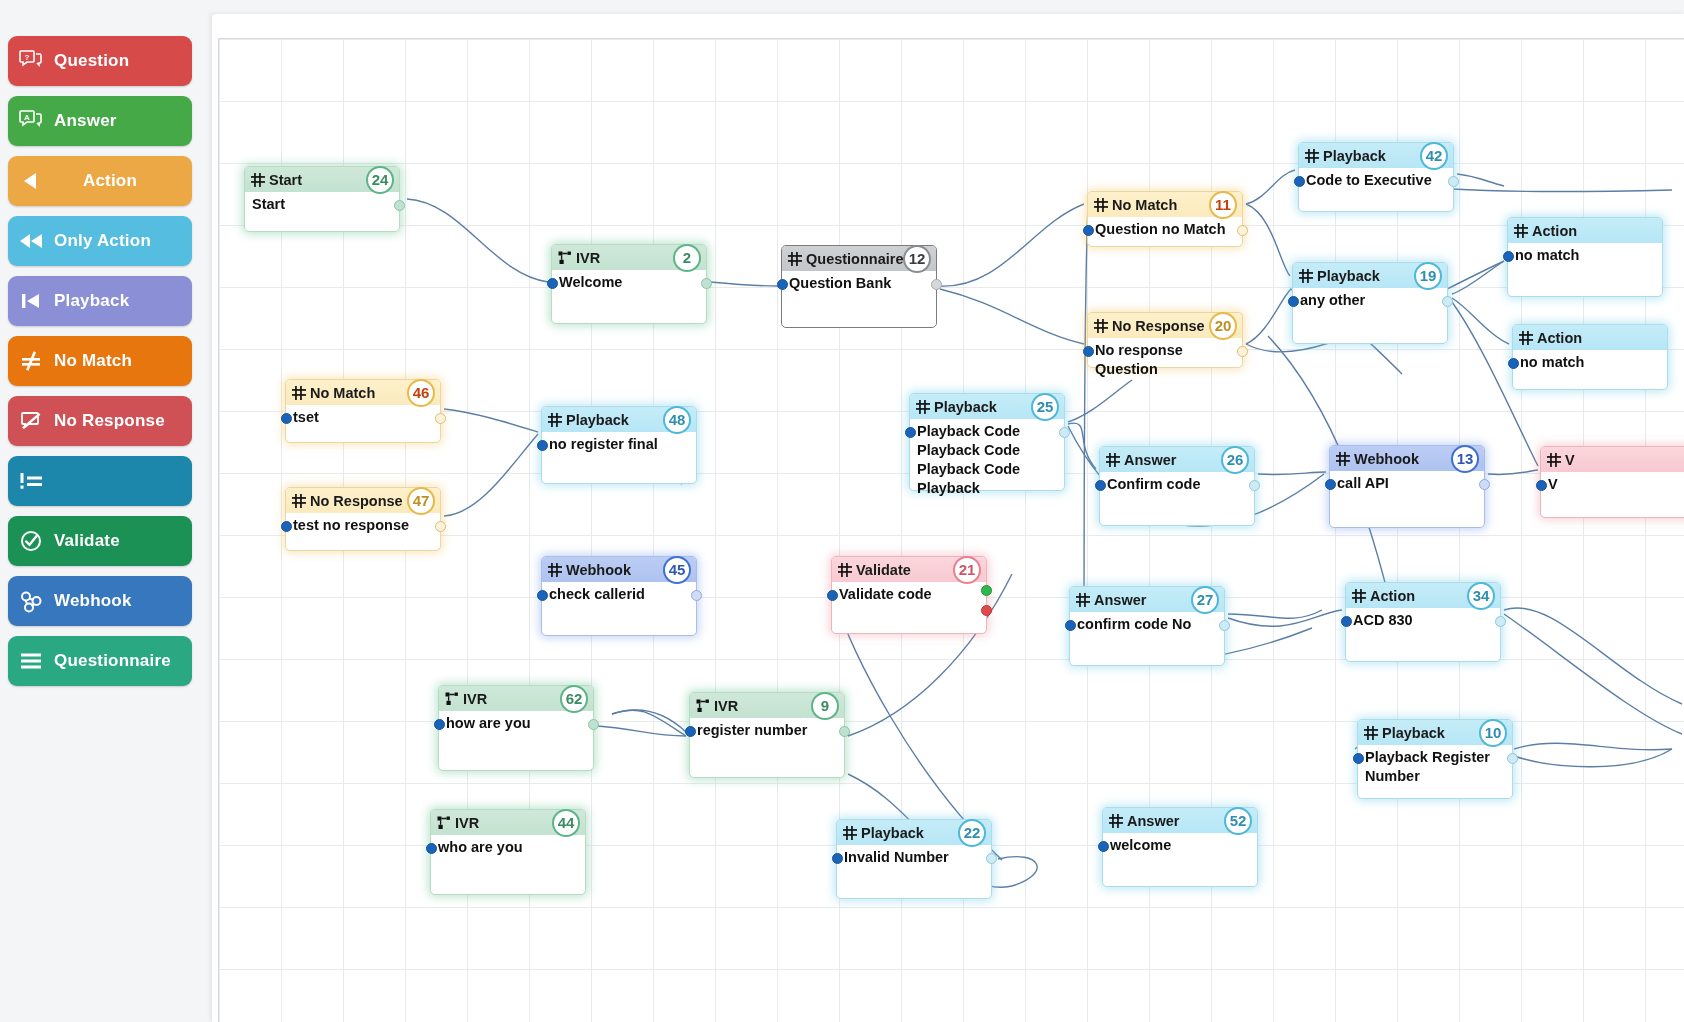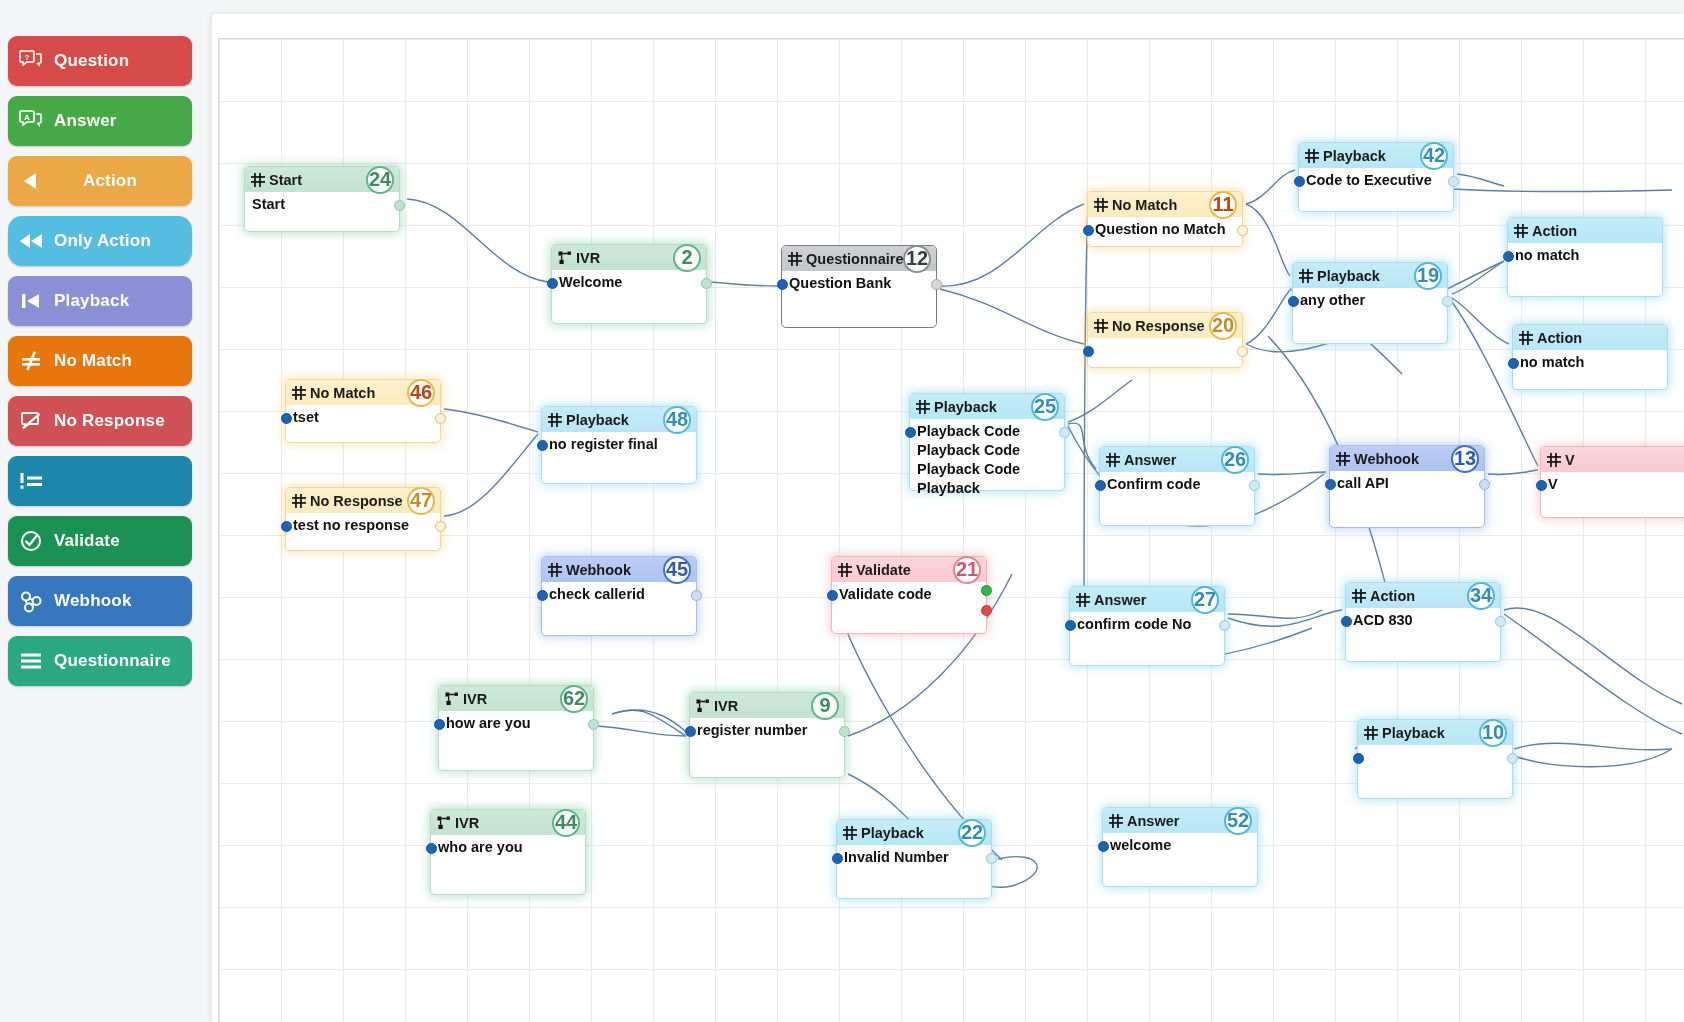--- a/index.html
+++ b/index.html
@@ -91,21 +91,21 @@
     line-height: 19px;
     white-space: pre-line;
   }
   .badge {
     position: absolute; right: 5px; top: 50%;
     transform: translateY(-50%);
     width: 28px; height: 28px;
     border-radius: 50%;
     background: #fff;
     display: flex; align-items: center; justify-content: center;
-    font-size: 20px; font-weight: bold;
+    font-size: 15px; font-weight: bold;
   }
   .port {
     position: absolute;
     width: 11px; height: 11px;
     border-radius: 50%;
     background: #1b63b8;
     border: 1px solid #17549b;
   }
   .port.out {
     background: #cfe9f4;
@@ -192,21 +192,21 @@
         <span class="pal-label">Answer</span>
       </div>
       <div class="pal-btn pal-center" style="background: rgb(236, 168, 69);">
         <span class="pal-ico">
           <svg width="22" height="20" viewBox="0 0 22 20">
             <path d="M16 2 L4 10 L16 18 Z" fill="#ffffff"></path>
           </svg>
         </span>
         <span class="pal-label">Action</span>
       </div>
-      <div class="pal-btn" style="background: rgb(85, 189, 224); border-radius: 14px;">
+      <div class="pal-btn" style="background: rgb(85, 189, 224);">
         <span class="pal-ico">
           <svg width="26" height="20" viewBox="0 0 26 20">
             <path d="M12 3 L2 10 L12 17 Z" fill="#ffffff"></path>
             <path d="M24 3 L13 10 L24 17 Z" fill="#ffffff"></path>
           </svg>
         </span>
         <span class="pal-label">Only Action</span>
       </div>
       <div class="pal-btn" style="background: rgb(139, 143, 214);">
         <span class="pal-ico">
@@ -401,20 +401,21 @@
             <svg width="14" height="14" viewBox="0 0 14 14">
               <rect x="0" y="3.1" width="14" height="1.7" fill="#111"></rect>
               <rect x="0" y="8.1" width="14" height="1.7" fill="#111"></rect>
               <rect x="3.1" y="0" width="1.7" height="14" fill="#111"></rect>
               <rect x="8.1" y="0" width="1.7" height="14" fill="#111"></rect>
             </svg>
           </span>
           <span>No Response</span>
           <span class="badge">20</span>
         </div>
+        <div class="node-body">No response Question</div>
         <span class="port in" style="left:-5px;top:33px;"></span>
         <span class="port out" style="right:-6px;top:33px;"></span>
       </div>
       <div class="node t-play" style="left: 1086px; top: 128px; width: 156px; height: 70px;">
         <div class="node-hd">
           <span class="hd-ico">
             <svg width="14" height="14" viewBox="0 0 14 14">
               <rect x="0" y="3.1" width="14" height="1.7" fill="#111"></rect>
               <rect x="0" y="8.1" width="14" height="1.7" fill="#111"></rect>
               <rect x="3.1" y="0" width="1.7" height="14" fill="#111"></rect>
@@ -624,20 +625,22 @@
             <svg width="14" height="14" viewBox="0 0 14 14">
               <rect x="0" y="3.1" width="14" height="1.7" fill="#111"></rect>
               <rect x="0" y="8.1" width="14" height="1.7" fill="#111"></rect>
               <rect x="3.1" y="0" width="1.7" height="14" fill="#111"></rect>
               <rect x="8.1" y="0" width="1.7" height="14" fill="#111"></rect>
             </svg>
           </span>
           <span>Playback</span>
           <span class="badge">10</span>
         </div>
+        <div class="node-body">Playback Register
+Number</div>
         <span class="port in" style="left:-5px;top:33px;"></span>
         <span class="port out" style="right:-6px;top:33px;"></span>
       </div>
       <div class="node t-ivr" style="left: 226px; top: 671px; width: 156px; height: 86px;">
         <div class="node-hd">
           <span class="hd-ico">
             <svg width="15" height="14" viewBox="0 0 15 14">
               <rect x="0.5" y="0.5" width="4" height="4" fill="#111"></rect>
               <rect x="9.5" y="0.5" width="3.4" height="3.4" fill="#111"></rect>
               <rect x="1.5" y="8.8" width="4.2" height="4.2" fill="#111"></rect>

